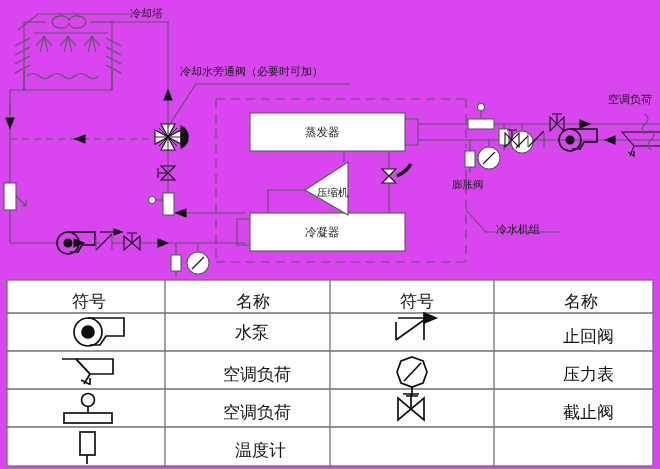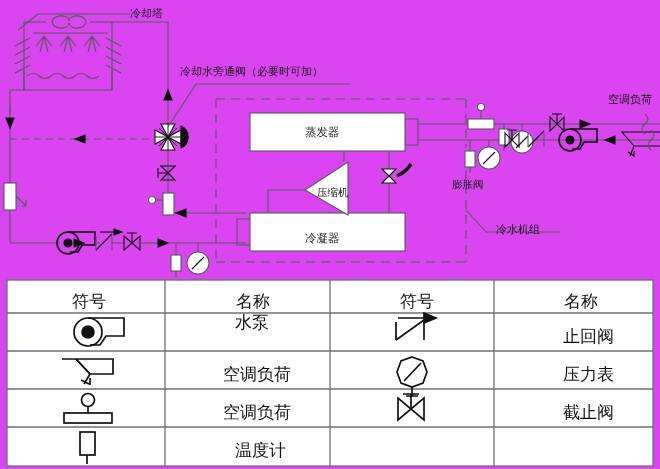--- a/index.html
+++ b/index.html
@@ -299,30 +299,30 @@
       </g>
     </g>
   </svg>
 
   <div class="lbl lbl-md" style="left:130px;top:6px;">冷却塔</div>
   <div class="lbl lbl-md" style="left:180px;top:64px;">冷却水旁通阀（必要时可加）</div>
   <div class="lbl lbl-md" style="left:608px;top:92px;">空调负荷</div>
   <div class="lbl lbl-md" style="left:496px;top:222px;">冷水机组</div>
 
   <div class="lbl lbl-eq" style="left:305px;top:125px;">蒸发器</div>
-  <div class="lbl lbl-eq" style="left:305px;top:231px;text-align:center;">冷凝器</div>
+  <div class="lbl lbl-eq" style="left:305px;top:225px;text-align:center;">冷凝器</div>
   <div class="lbl lbl-sm" style="left:317px;top:178px;margin-top:8px;">压缩机</div>
   <div class="lbl lbl-sm" style="left:416px;top:178px;margin-left:36px;">膨胀阀</div>
 
   <div class="lbl tbl-txt" style="left:72px;top:290px;">符号</div>
   <div class="lbl tbl-txt" style="left:236px;top:290px;">名称</div>
   <div class="lbl tbl-txt" style="left:400px;top:290px;">符号</div>
   <div class="lbl tbl-txt" style="left:564px;top:290px;">名称</div>
 
-  <div class="lbl tbl-txt" style="left:235px;top:311px;">水泵</div>
+  <div class="lbl tbl-txt" style="left:235px;top:321px;">水泵</div>
   <div class="lbl tbl-txt" style="left:563px;top:325px;">止回阀</div>
 
   <div class="lbl tbl-txt" style="left:223px;top:363px;">空调负荷</div>
   <div class="lbl tbl-txt" style="left:563px;top:363px;">压力表</div>
 
   <div class="lbl tbl-txt" style="left:223px;top:401px;">空调负荷</div>
   <div class="lbl tbl-txt" style="left:563px;top:401px;">截止阀</div>
 
   <div class="lbl tbl-txt" style="left:235px;top:439px;">温度计</div>
 

